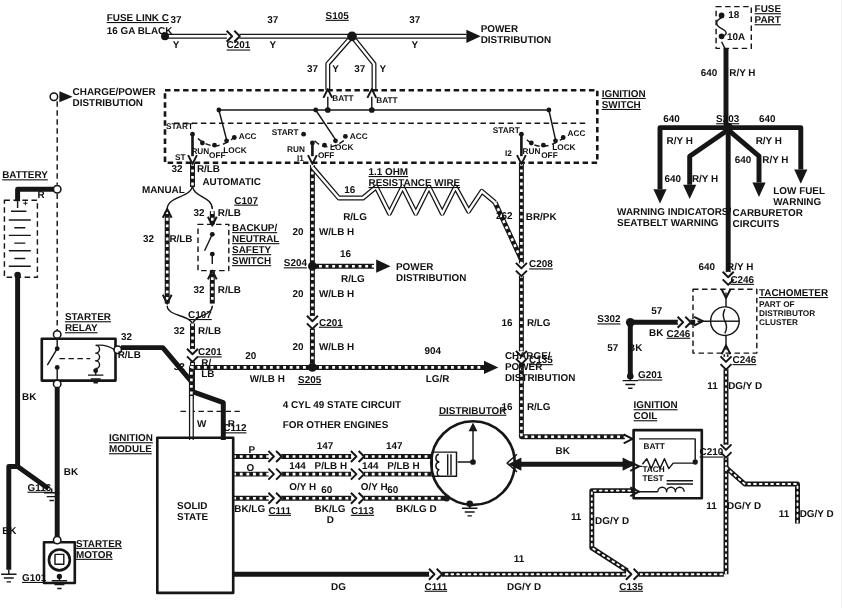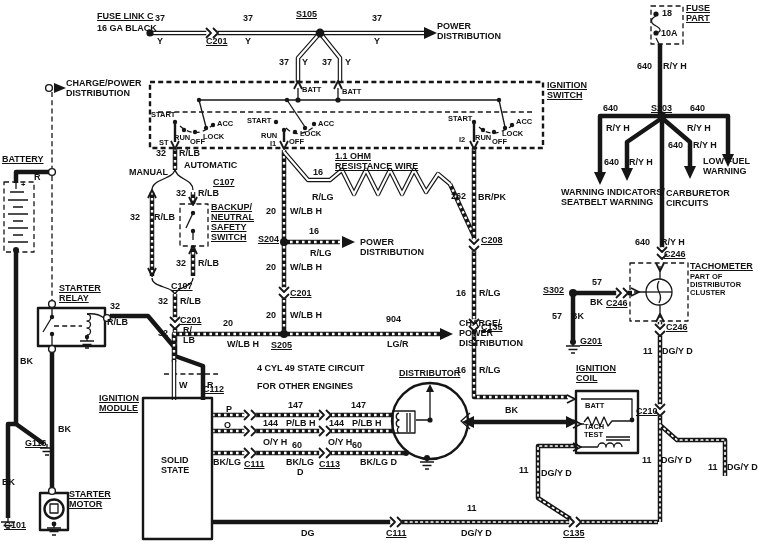--- a/index.html
+++ b/index.html
@@ -374,21 +374,21 @@
   <b class="u" style="left:2px;top:154px">BATTERY</b>
   <b style="left:34px;top:172px">R</b>
   <b class="sm" style="left:21px;top:181px">+</b>
   <b class="u" style="left:59px;top:283px">STARTER
 RELAY</b>
   <b style="left:110px;top:301px">32</b>
   <b style="left:107px;top:317px">R/LB</b>
   <b style="left:20px;top:356px">BK</b>
   <b class="u" style="left:25px;top:438px">G116</b>
   <b style="left:2px;top:477px">BK</b>
-  <b class="u" style="left:4px;top:520px">G101</b>
+  <b class="u" style="left:20px;top:520px">G101</b>
   <b style="left:58px;top:424px">BK</b>
   <b class="u" style="left:69px;top:489px">STARTER
 MOTOR</b>
 
   <b style="left:156px;top:148px">32</b>
   <b style="left:179px;top:148px">R/LB</b>
   <b style="left:129px;top:167px">MANUAL</b>
   <b style="left:184px;top:160px">AUTOMATIC</b>
   <b class="u" style="left:213px;top:177px">C107</b>
   <b style="left:176px;top:188px">32</b>
@@ -454,21 +454,21 @@
   <b style="left:606px;top:123px">R/Y H</b>
   <b style="left:687px;top:123px">R/Y H</b>
   <b style="left:604px;top:157px">640</b>
   <b style="left:629px;top:157px">R/Y H</b>
   <b style="left:668px;top:140px">640</b>
   <b style="left:693px;top:140px">R/Y H</b>
   <b style="left:561px;top:187px">WARNING INDICATORS/
 SEATBELT WARNING</b>
   <b style="left:666px;top:188px">CARBURETOR
 CIRCUITS</b>
-  <b style="left:703px;top:156px">LOW FUEL
+  <b style="left:703px;top:168px">LOW FUEL
 WARNING</b>
   <b style="left:635px;top:237px">640</b>
   <b style="left:661px;top:237px">R/Y H</b>
   <b class="u" style="left:664px;top:249px">C246</b>
   <b class="u" style="left:690px;top:261px">TACHOMETER</b>
   <b class="sm" style="left:690px;top:273px">PART OF
 DISTRIBUTOR
 CLUSTER</b>
   <b style="left:592px;top:277px">57</b>
   <b style="left:590px;top:297px">BK</b>

